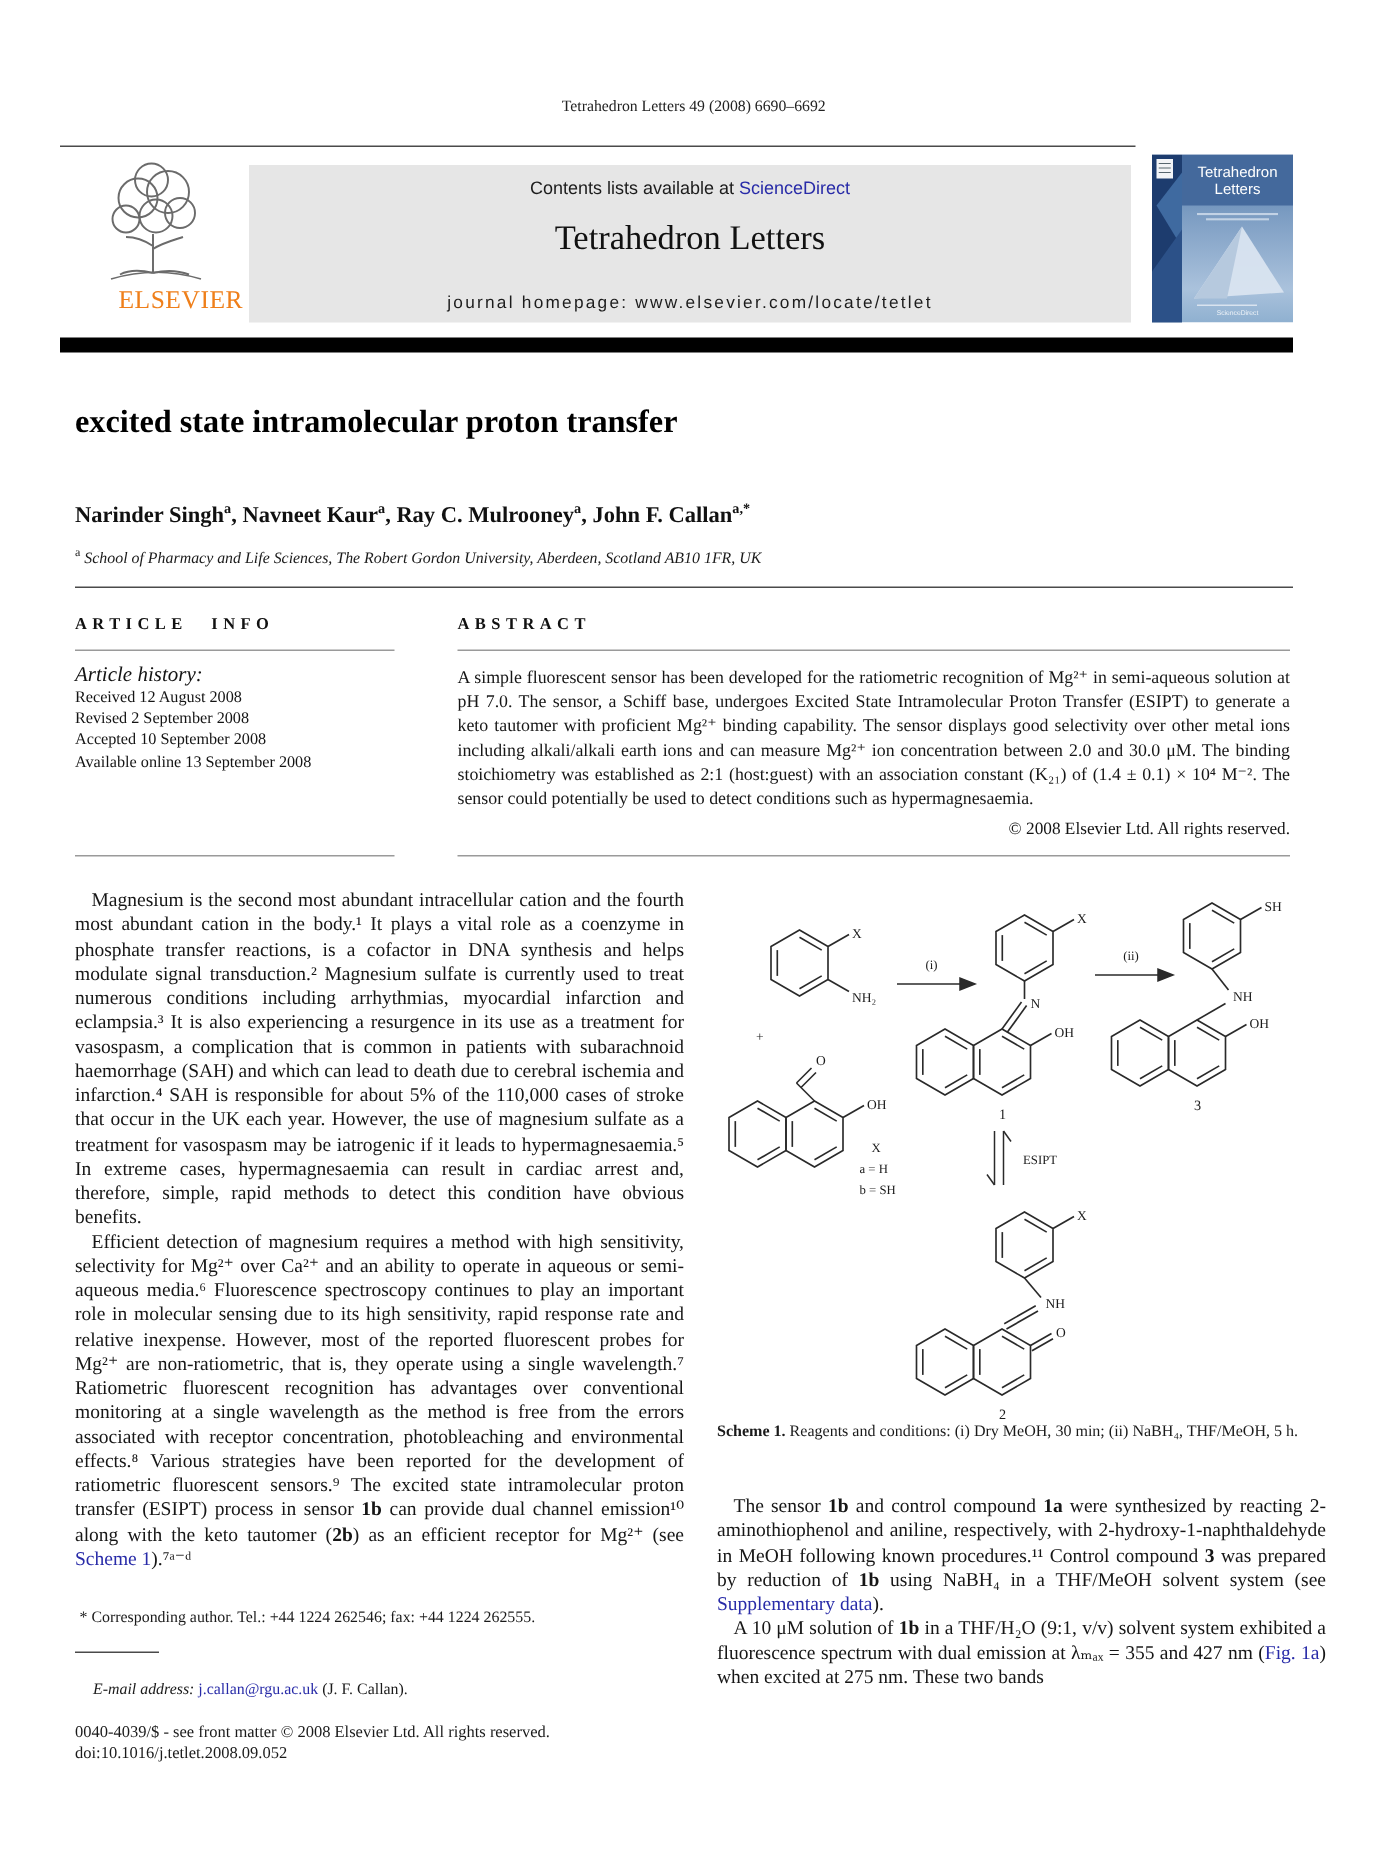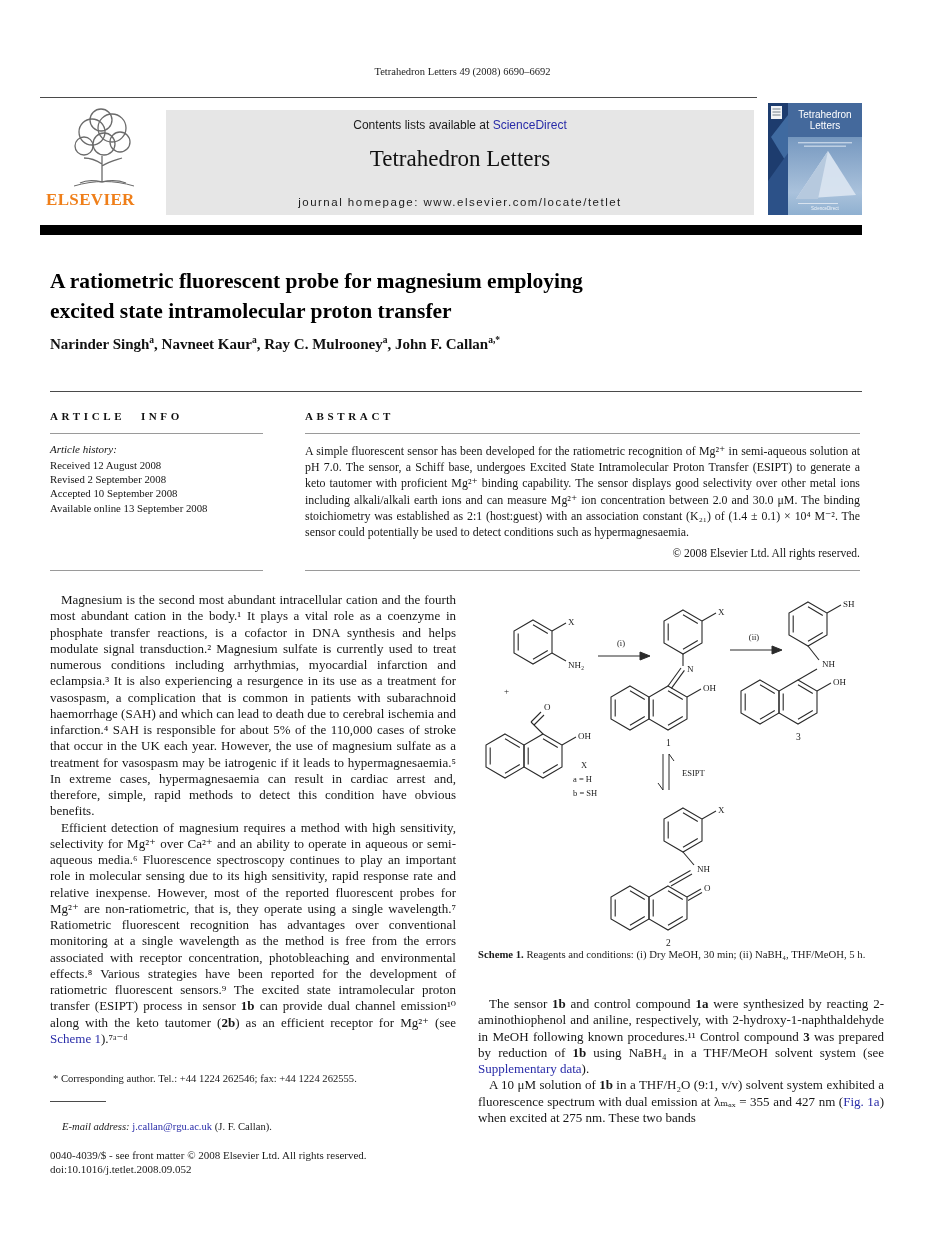--- a/index.html
+++ b/index.html
@@ -9,32 +9,32 @@
   .abs{position:absolute;}
   .hrule{position:absolute;height:1px;background:#4a4a4a;}
   .running-head{top:66px;left:0;width:925px;text-align:center;font-size:10.5px;color:#222;}
   .header-box{left:166px;top:110px;width:588px;height:105px;background:#e6e6e6;}
   .contents-line{left:166px;top:118px;width:588px;text-align:center;
      font-family:"Liberation Sans","DejaVu Sans",sans-serif;font-size:12px;color:#1c1c1c;}
   .contents-line .sd{color:var(--link);}
   .journal-name{left:166px;top:146px;width:588px;text-align:center;font-size:23px;color:#111;}
   .homepage-line{left:166px;top:196px;width:588px;text-align:center;
      font-family:"Liberation Sans","DejaVu Sans",sans-serif;font-size:11.5px;letter-spacing:.13em;color:#1c1c1c;}
-  .elsevier{left:46px;top:106px;width:116px;height:110px;text-align:left;font-weight:bold;}
+  .elsevier{left:46px;top:106px;width:116px;height:110px;text-align:right;}
   .elsevier svg{display:block;margin:0 auto;}
   .elsevier-label{font-size:17px;color:var(--orange);letter-spacing:.02em;margin-top:-2px;}
   .cover{left:768px;top:103px;width:94px;height:112px;}
   .blackbar{left:40px;top:225px;width:822px;height:10px;background:#000;position:absolute;}
   .title{left:50px;top:266px;width:740px;font-size:21.5px;font-weight:bold;line-height:30px;color:#000;}
   .authors{left:50px;top:336px;width:780px;font-size:15px;color:#111;font-weight:bold;}
   .authors sup{font-size:9.5px;}
   .affiliation{left:50px;top:367px;width:780px;font-size:10.6px;font-style:italic;color:#1a1a1a;}
   .affiliation sup{font-style:normal;font-size:8px;}
   .sec-heading{font-size:11px;font-weight:bold;letter-spacing:.33em;word-spacing:.85em;color:#111;}
-  .history-label{font-style:italic;font-size:11px;}
+  .history-label{font-style:italic;font-size:14px;}
   .history-line{font-size:10.8px;line-height:14.2px;}
   .abstract-text{font-size:11.9px;line-height:16.2px;text-align:justify;color:#161616;}
   .copyright{font-size:11.5px;text-align:right;}
   .bodycol{font-size:13px;line-height:16.25px;text-align:justify;color:#161616;}
   .bodycol p{margin:0;text-indent:11px;}
   .p-b{font-weight:bold;}
   .p-l{color:var(--link);}
   .p-i{font-style:italic;}
   .caption{font-size:10.7px;line-height:13.4px;text-align:justify;color:#1a1a1a;}
   .footnote{font-size:10.6px;line-height:14px;color:#1a1a1a;}
@@ -104,25 +104,27 @@
       <polygon points="28,96 60,48 88,92" fill="#d9e4f0" opacity="0.95"></polygon>
       <polygon points="28,96 60,48 50,96" fill="#b6c9de"></polygon>
       <rect x="30" y="100" width="40" height="1" fill="#e8eef5" opacity="0.8"></rect>
       <text x="57" y="107" text-anchor="middle" font-size="4.5" fill="#eef3f8" font-family="Liberation Sans, sans-serif">ScienceDirect</text>
     </svg>
   </div>
 
   <div class="blackbar"></div>
 
   <div class="abs title">
-    <div>A ratiometric fluorescent probe for magnesium employing</div>
     <div>excited state intramolecular proton transfer</div>
   </div>
   <div class="abs authors">
     <span><span>Narinder Singh</span><sup>a</sup><span>, </span></span><span><span>Navneet Kaur</span><sup>a</sup><span>, </span></span><span><span>Ray C. Mulrooney</span><sup>a</sup><span>, </span></span><span><span>John F. Callan</span><sup>a,*</sup><span></span></span>
+  </div>
+  <div class="abs affiliation">
+    <sup>a</sup><span> School of Pharmacy and Life Sciences, The Robert Gordon University, Aberdeen, Scotland AB10 1FR, UK</span>
   </div>
 
   <div class="hrule" style="left:50px;top:391px;width:812px;"></div>
 
   <div class="abs sec-heading" style="left:50px;top:410px;">ARTICLE INFO</div>
   <div class="hrule" style="left:50px;top:433px;width:213px;background:#9a9a9a;"></div>
   <div class="abs history-label" style="left:50px;top:443px;">Article history:</div>
   <div class="abs" style="left:50px;top:458px;">
     <div class="history-line">Received 12 August 2008</div>
     <div class="history-line">Revised 2 September 2008</div>

